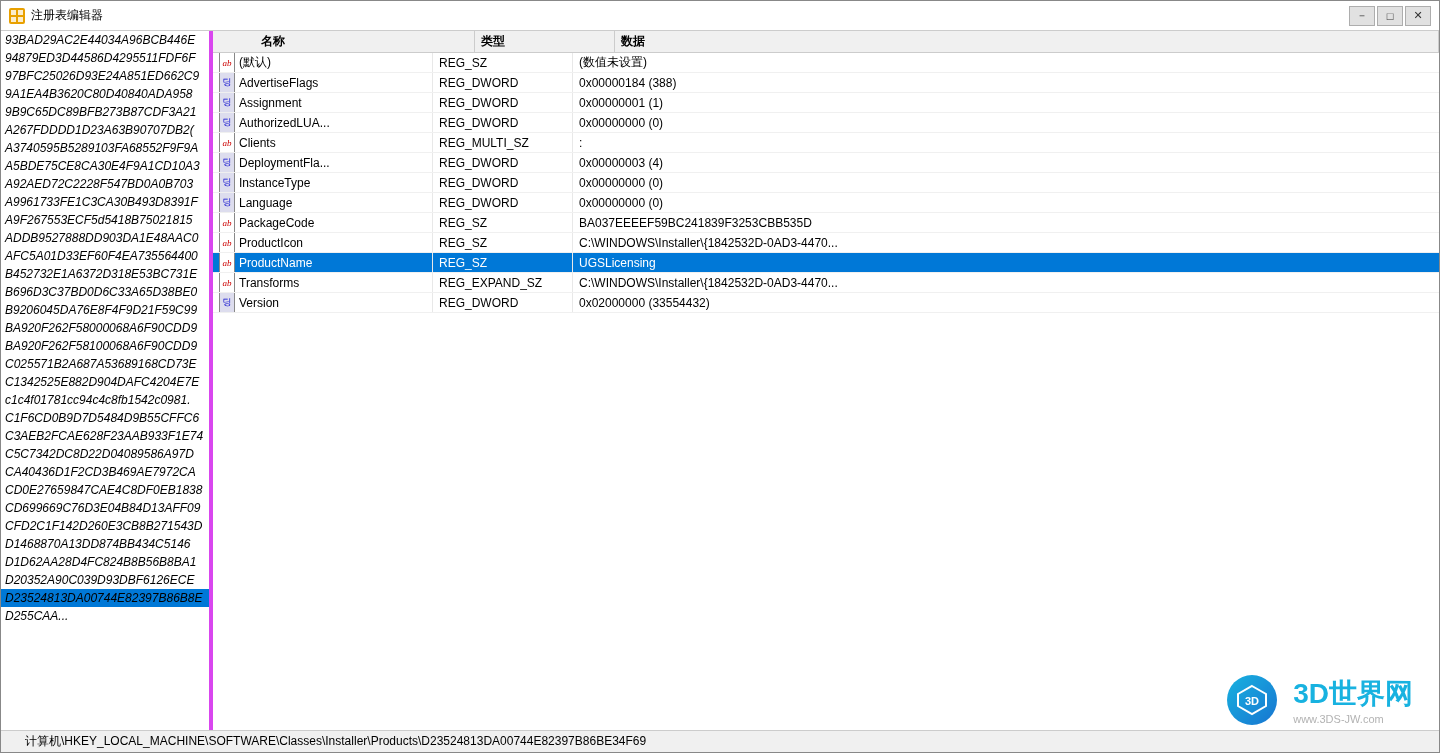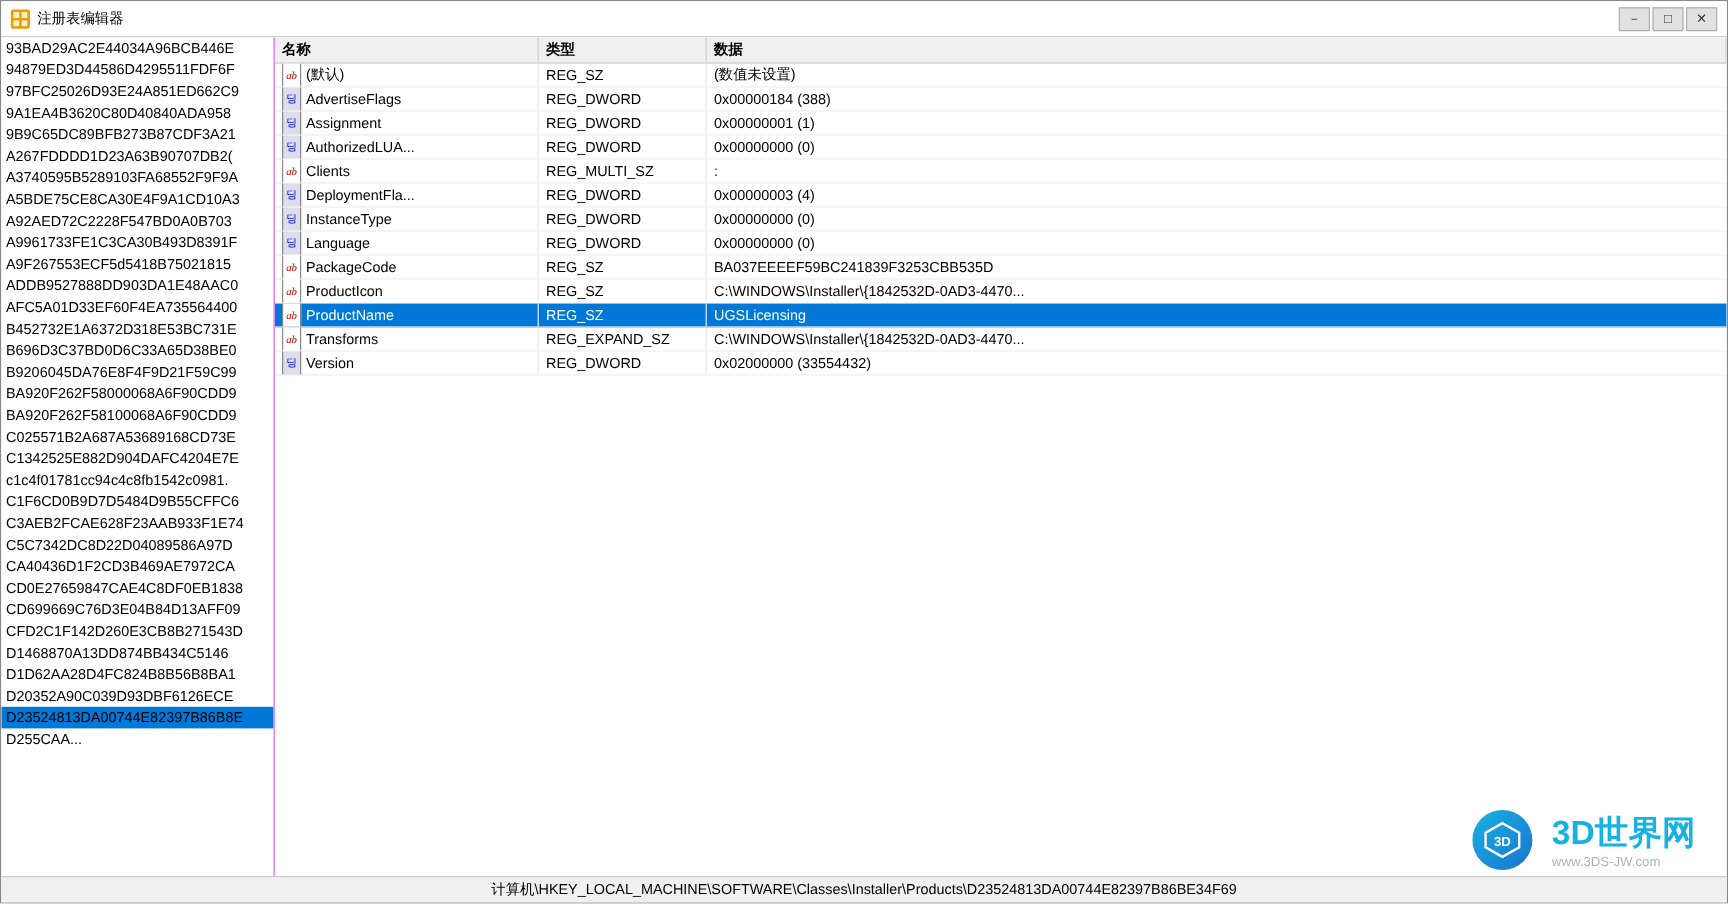--- a/index.html
+++ b/index.html
@@ -75,27 +75,28 @@
       cursor: pointer;
       font-size: 12px;
       color: #000;
     }
     .main-content {
       display: flex;
       flex: 1;
       overflow: hidden;
     }
     .left-panel {
-      width: 228px;
+      width: 212px;
       background: #fff;
-      border-right: 1px solid #d946ef;
+      border-right: 4px solid #d946ef;
       overflow-y: auto;
       overflow-x: hidden;
       display: flex;
       flex-direction: column;
+      font-style: italic;
     }
     .tree-item {
       padding: 2px 4px;
       cursor: pointer;
       white-space: nowrap;
       overflow: hidden;
       text-overflow: ellipsis;
       font-size: 12px;
       color: #000;
       height: 18px;
@@ -121,21 +122,21 @@
     .th {
       padding: 2px 6px;
       font-size: 12px;
       font-weight: bold;
       color: #000;
       border-right: 1px solid #ccc;
       height: 100%;
       display: flex;
       align-items: center;
     }
-    .th.name-col { width: 220px; }
+    .th.name-col { width: 220px; margin-left: 42px; }
     .th.type-col { width: 140px; }
     .th.data-col { flex: 1; }
     .table-body {
       flex: 1;
       overflow-y: auto;
     }
     .table-row {
       display: flex;
       height: 20px;
       align-items: center;
@@ -179,24 +180,23 @@
       background: #dde;
       border-color: #888;
       color: #00c;
     }
     .status-bar {
       height: 22px;
       background: #f0f0f0;
       border-top: 1px solid #ccc;
       display: flex;
       align-items: center;
-      padding: 0 4px;
+      padding: 0 24px;
       font-size: 12px;
       color: #000;
-      justify-content: center;
     }
     .watermark {
       position: absolute;
       bottom: 22px;
       right: 0;
       width: 280px;
       height: 60px;
       display: flex;
       align-items: center;
       justify-content: flex-end;

